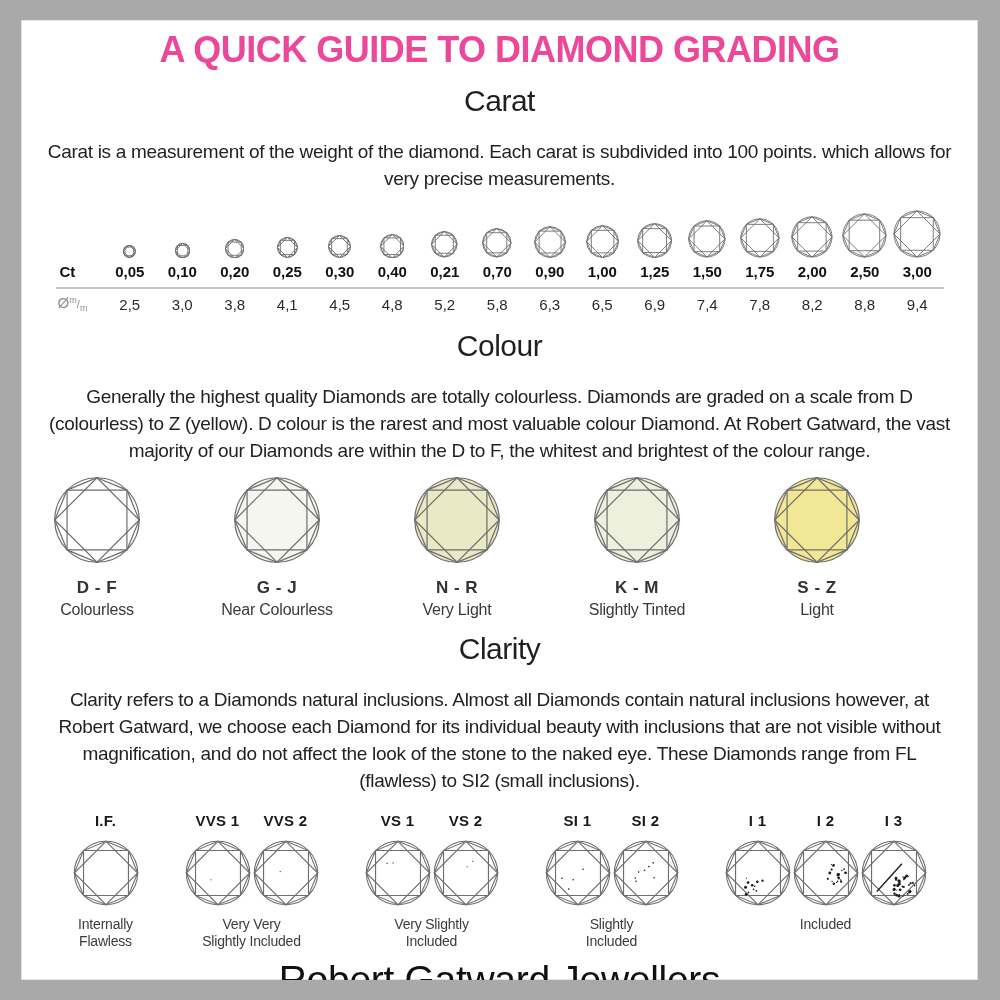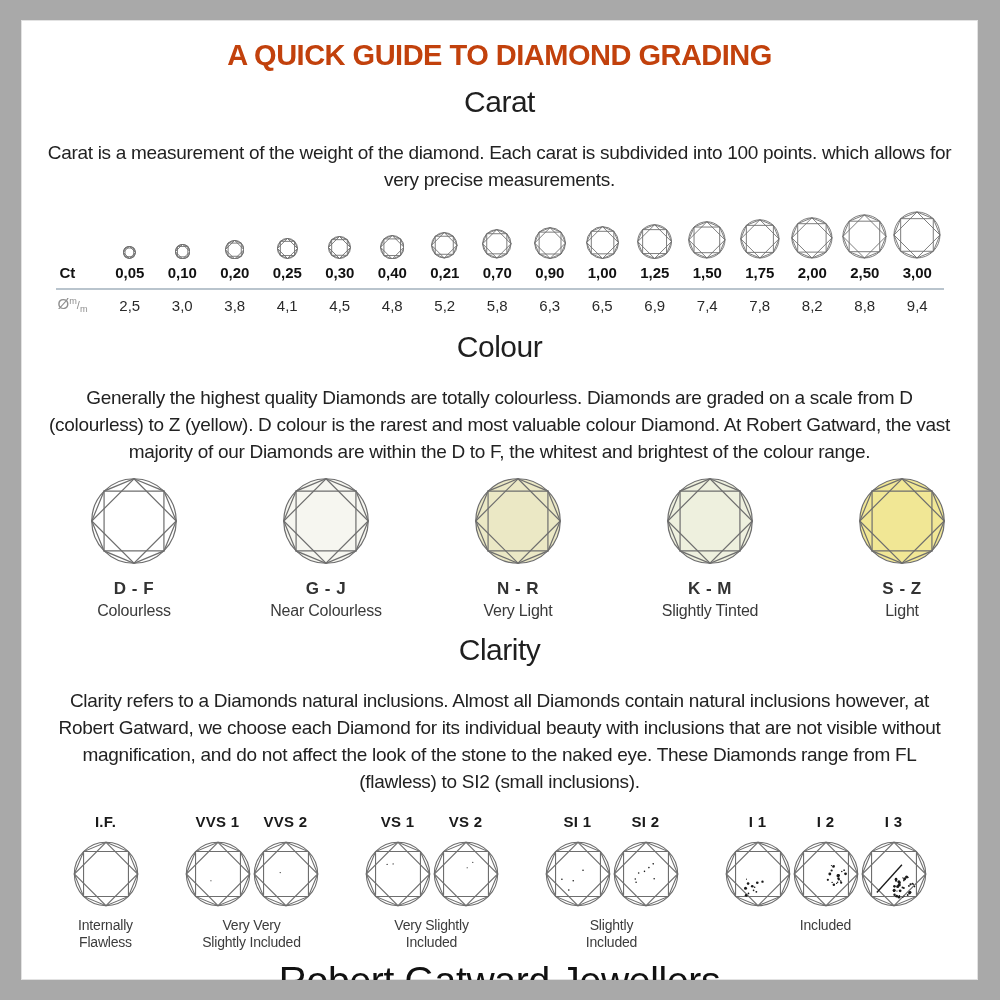--- a/index.html
+++ b/index.html
@@ -11,22 +11,22 @@
     -webkit-font-smoothing:antialiased;
   }
   .frame{
     position:absolute;left:21px;top:20px;right:22px;bottom:20px;
     background:#ffffff;
     box-shadow:inset 0 0 0 1px #e2e2e2;
     overflow:hidden;
     text-align:center;
   }
   .page-title{
-    margin-top:19px;
-    font-size:29px;font-weight:700;letter-spacing:-0.5px;color:#c2410c;
+    margin-top:9px;
+    font-size:36px;font-weight:700;letter-spacing:-0.5px;color:#ec4899;
   }
   h2.section-heading{
     margin:13px 0 0 0;
     font-size:30px;font-weight:400;letter-spacing:-0.5px;color:#1f1f1f;
   }
   p.section-desc{
     margin:20px auto 0 auto;max-width:912px;
     font-size:19px;line-height:27px;letter-spacing:-0.3px;color:#222;
   }
   
@@ -44,21 +44,21 @@
   .carat-row-label{grid-column:1;font-weight:700;font-size:15px;align-self:center;text-align:left;padding-left:4px;color:#111;}
   .carat-dia-label{grid-column:1;grid-row:4;font-size:15px;align-self:center;text-align:left;padding-left:2px;color:#8f8f8f;}
   .carat-dia-label .supsub{font-size:11px;text-align:center;}
   .carat-divider{
     grid-column:1 / -1;grid-row:3;align-self:center;
     border-top:2px solid #b9c4cd;width:100%;height:0;
   }
   
   .colour-row{
     margin:12px auto 0 auto;
-    display:flex;justify-content:flex-end;gap:40px;
+    display:flex;justify-content:flex-start;gap:28px;
   }
   .colour-grade{width:152px;}
   .gem-colour{display:flex;justify-content:center;}
   .grade-range{margin-top:14px;font-size:17px;font-weight:700;color:#333;letter-spacing:0.5px;}
   .grade-name{margin-top:3px;font-size:16px;color:#3a3a3a;letter-spacing:-0.2px;}
   
   .clarity-band{
     margin:18px auto 0 auto;
     display:flex;justify-content:center;gap:46px;align-items:flex-start;
   }

